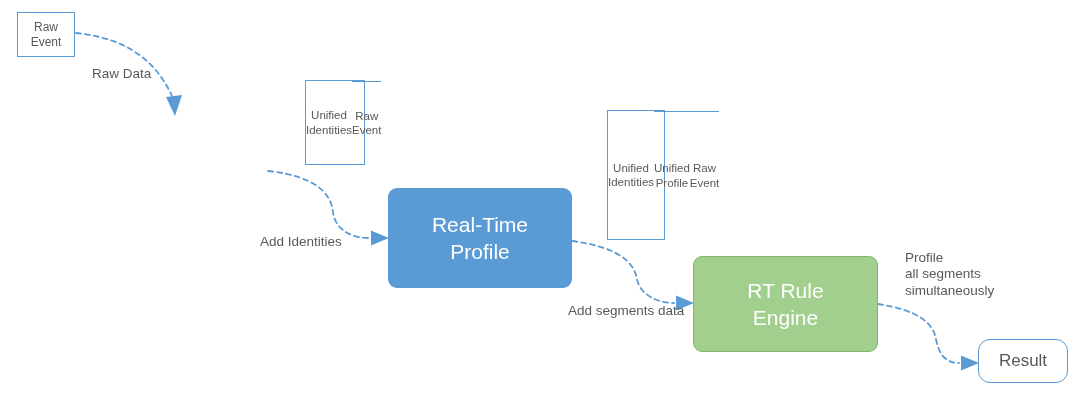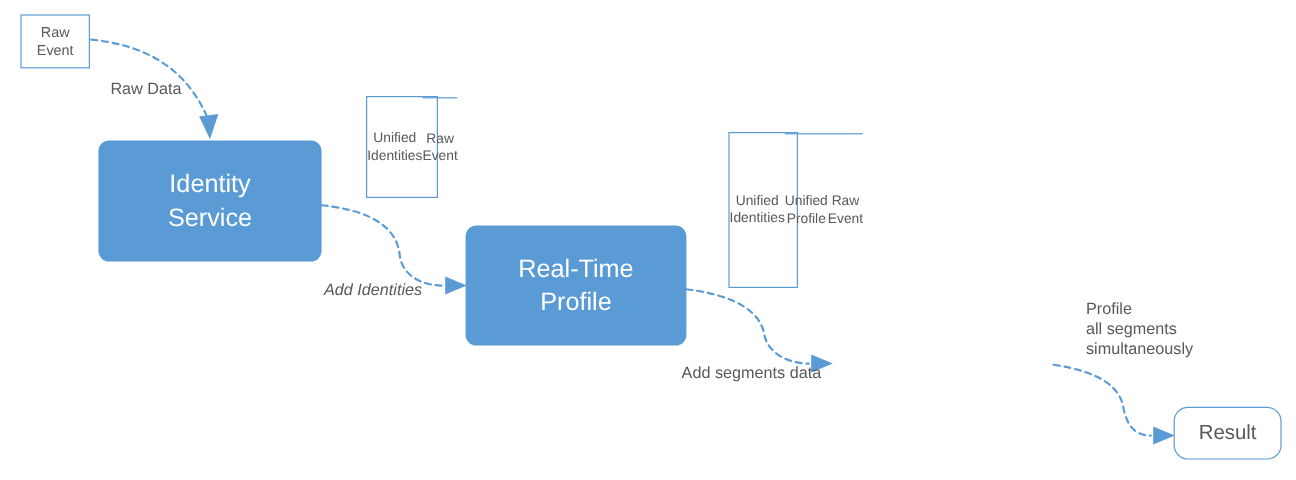--- a/index.html
+++ b/index.html
@@ -44,21 +44,21 @@
     flex:1;display:flex;align-items:center;justify-content:center;text-align:center;
     color:var(--label-gray);font-size:11.5px;line-height:1.25;white-space:pre-line;
   }
   .stack-cell + .stack-cell{border-top:1px solid var(--accent-blue);}
 
   .edge-label{
     position:absolute;color:var(--label-gray);font-size:13.5px;line-height:1.22;
     white-space:pre-line;
   }
   #label-raw-data{left:92px;top:66px;}
-  #label-add-identities{left:270px;top:234px;font-style:italic;}
+  #label-add-identities{left:260px;top:234px;}
   #label-add-profile-data{left:568px;top:303px;}
   #label-evaluate{left:905px;top:250px;}
 </style>
 </head>
 <body>
 
 <div class="canvas">
 
   <svg class="svg-layer" viewBox="0 0 1080 400">
     <g stroke="#5B9BD5" stroke-width="1.8" fill="none" stroke-dasharray="5 4" stroke-linecap="round">
@@ -73,22 +73,20 @@
       <polygon points="676,295.5 676,310.5 694,303"></polygon>
       <polygon points="961,355.5 961,370.5 979,363"></polygon>
     </g>
   </svg>
 
   <div class="node-small" id="raw-event-node">Raw
 Event</div>
 
   <div class="edge-label" id="label-raw-data">Raw Data</div>
 
-  <div class="node-main blue-fill" id="identity-service-node">Identity
-Service</div>
 
   <div class="stack" id="stack-identity">
     <div class="stack-cell">Unified
 Identities</div>
     <div class="stack-cell">Raw
 Event</div>
   </div>
 
   <div class="edge-label" id="label-add-identities">Add Identities</div>
 
@@ -99,20 +97,22 @@
     <div class="stack-cell">Unified
 Identities</div>
     <div class="stack-cell">Unified
 Profile</div>
     <div class="stack-cell">Raw
 Event</div>
   </div>
 
   <div class="edge-label" id="label-add-profile-data">Add segments data</div>
 
+  <div class="node-main green-fill" id="rt-rule-engine-node">RT Rule
+Engine</div>
 
   <div class="edge-label" id="label-evaluate">Profile
 all segments
 simultaneously</div>
 
   <div class="node-small" id="result-node">Result</div>
 
 </div>
 
 </body></html>

